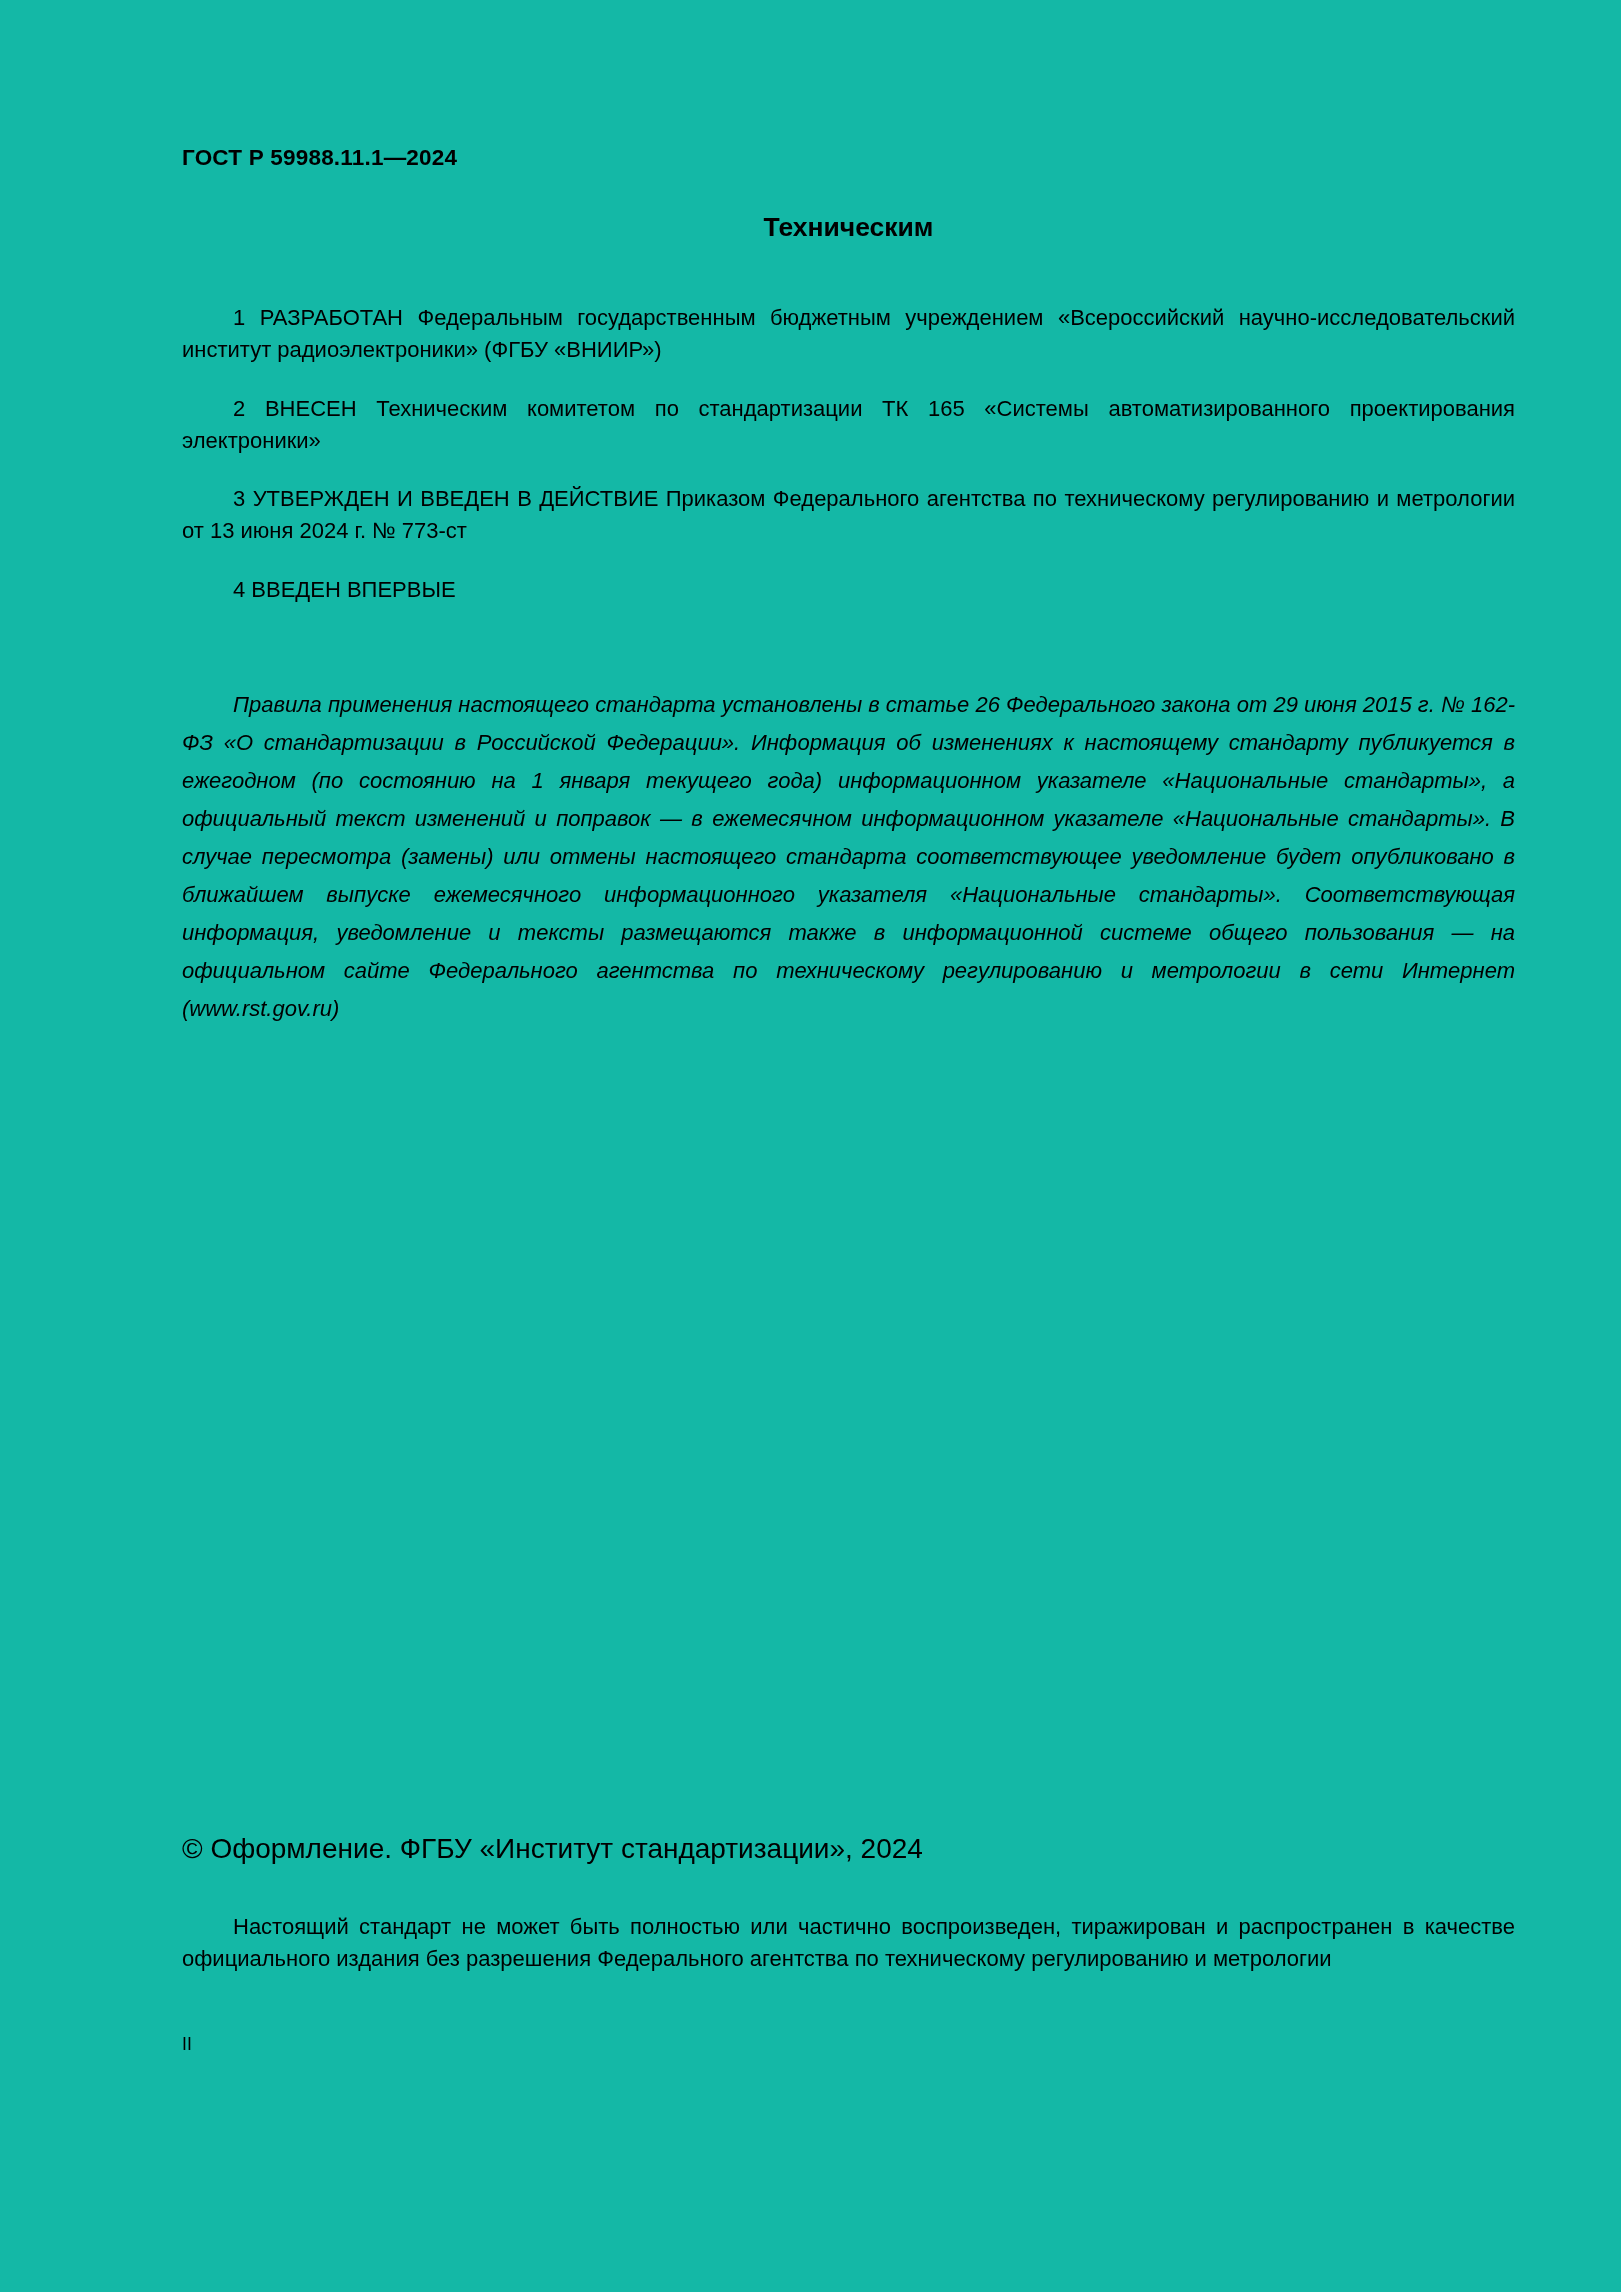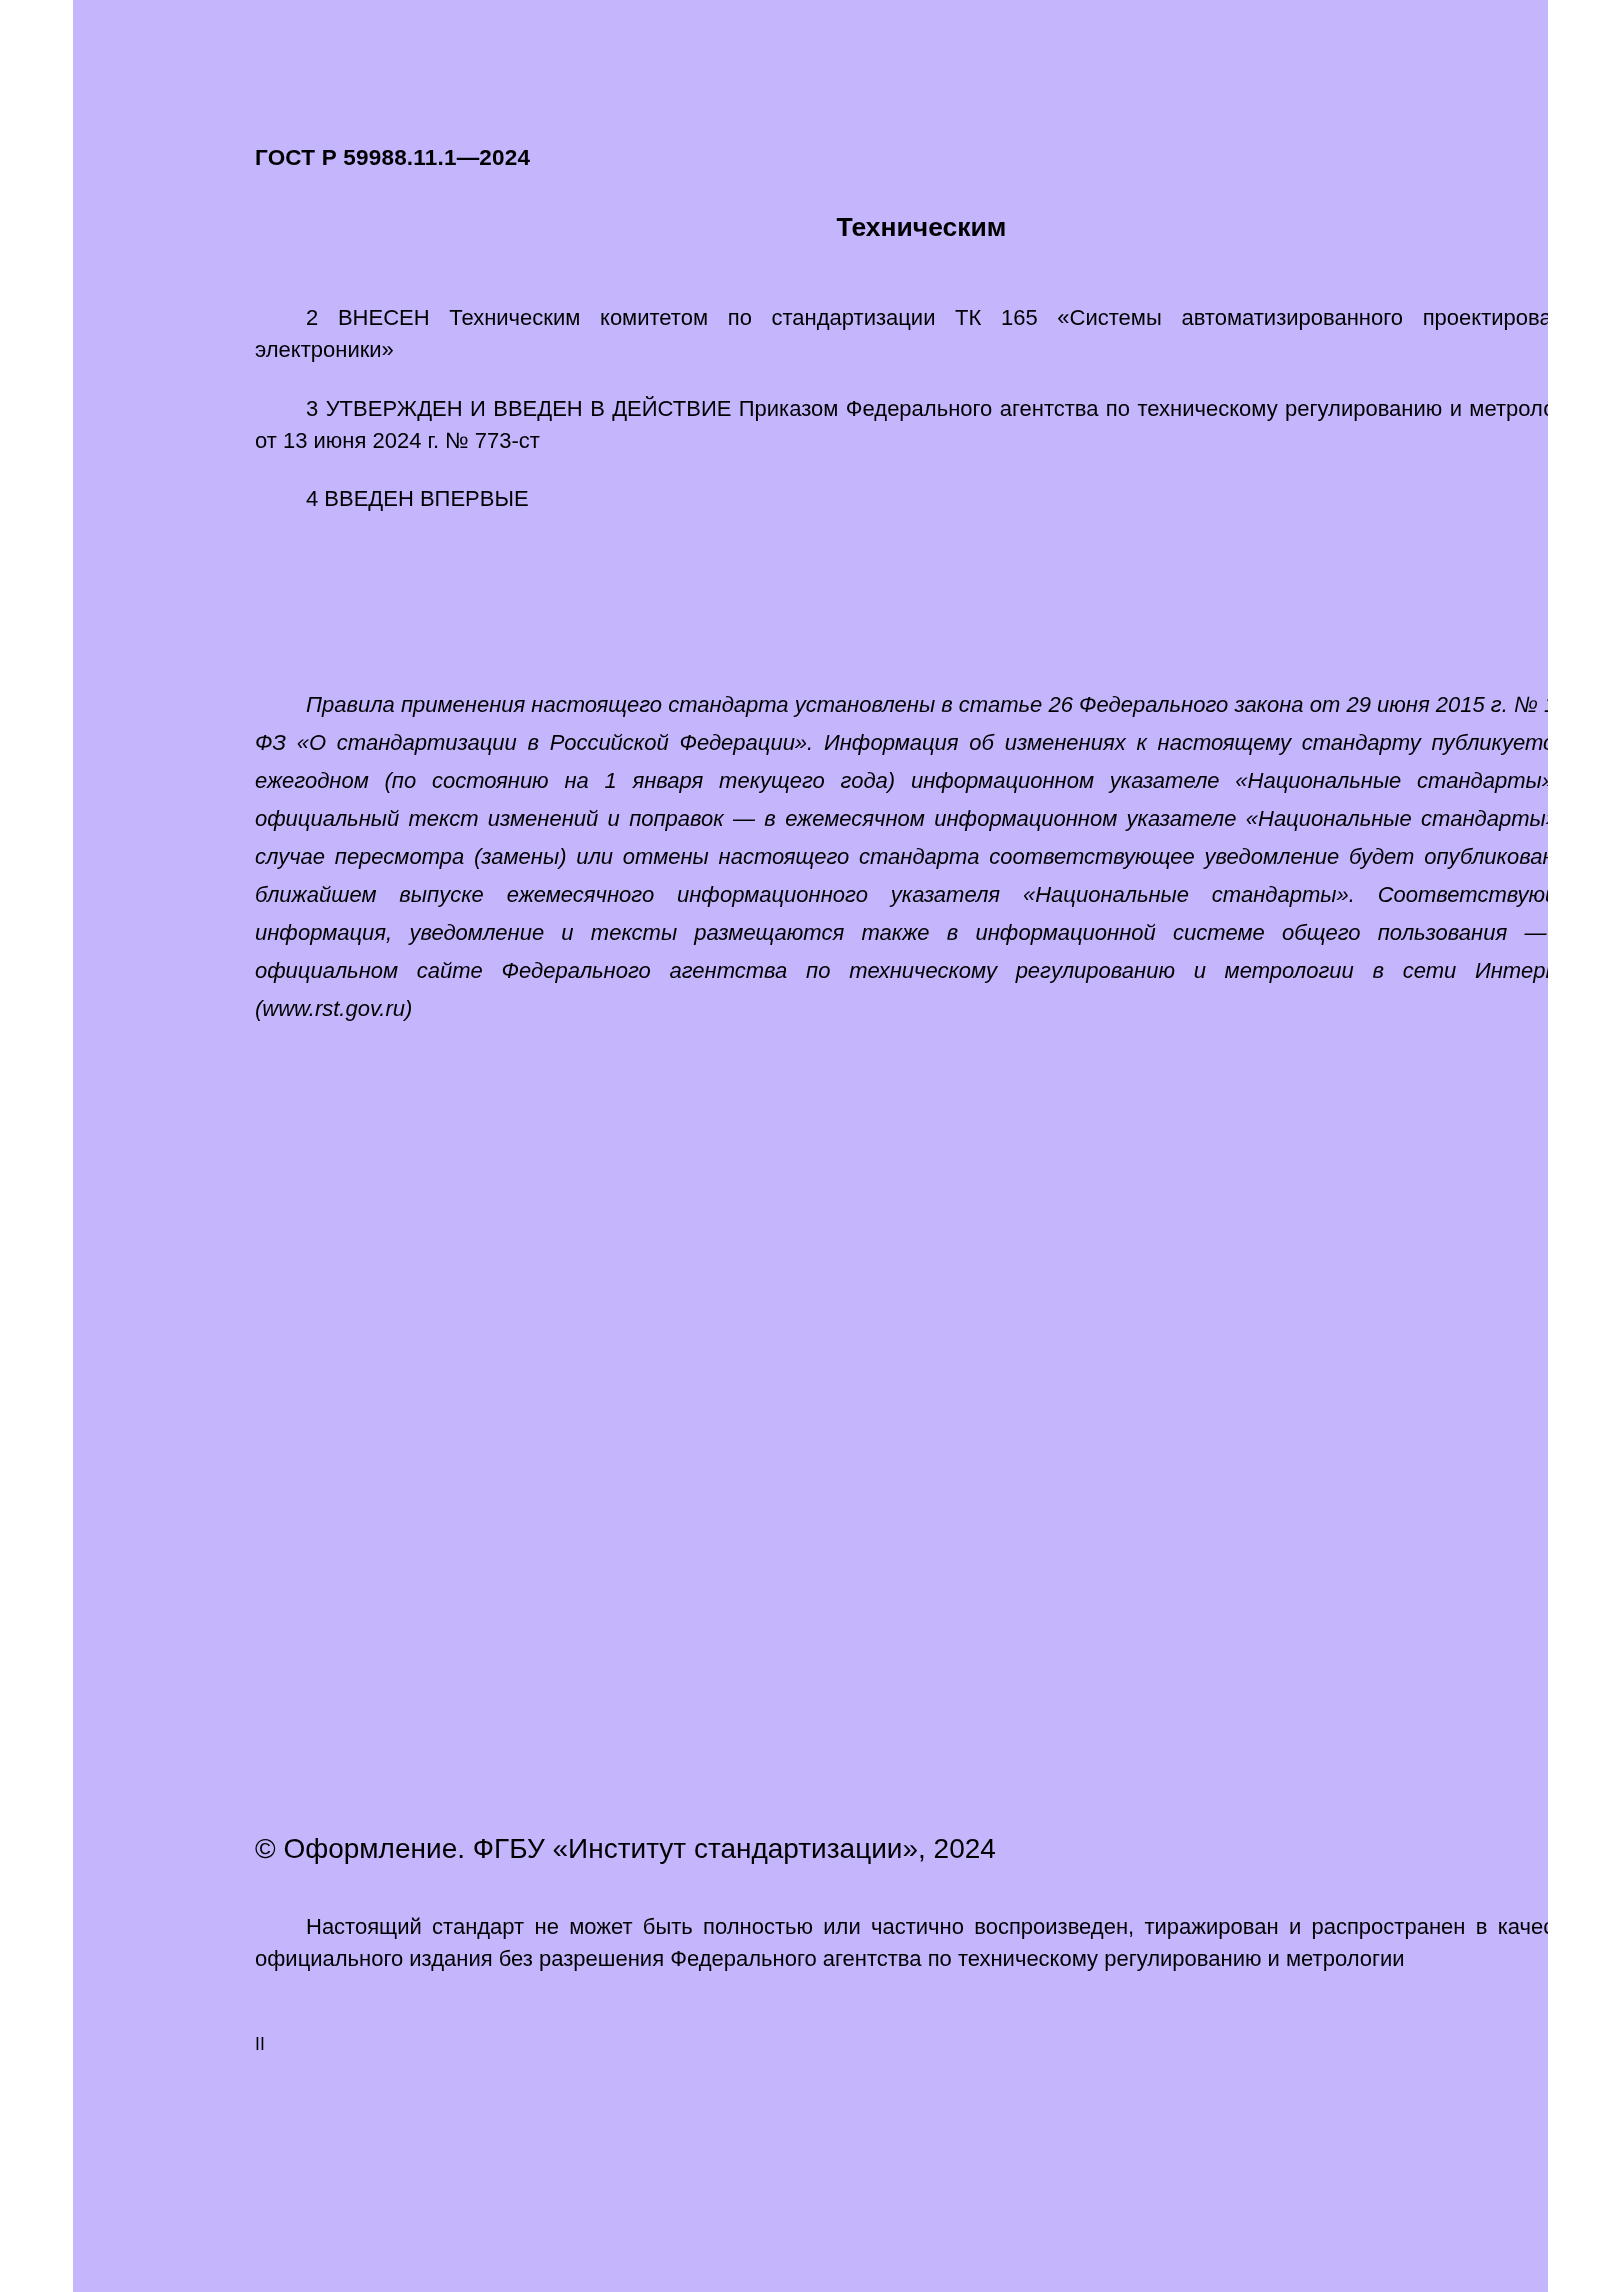--- a/index.html
+++ b/index.html
@@ -6,24 +6,24 @@
     margin: 0;
     padding: 0;
     background: #ffffff;
   }
   body {
     font-family: "Liberation Sans", sans-serif;
     color: #000000;
   }
   .page {
     position: relative;
-    width: 1475px;
+    width: 1621px;
     height: 2293px;
     margin: 0 auto;
-    background: #c4b5fd;
+    background: #14b8a6;
     box-sizing: border-box;
     overflow: hidden;
   }
   .content {
     position: absolute;
     left: 182px;
     top: 0;
     width: 1333px;
   }
   .doc-header {
@@ -102,20 +102,21 @@
 
 <div class="page">
 
   <div class="doc-header">ГОСТ Р 59988.11.1—2024</div>
 
   <div class="content">
 
     <div class="title">Техническим</div>
 
     <div class="clauses">
+      <p class="clause">1  РАЗРАБОТАН Федеральным государственным бюджетным учреждением «Всероссийский научно-исследовательский институт радиоэлектроники» (ФГБУ «ВНИИР»)</p>
       <p class="clause">2  ВНЕСЕН Техническим комитетом по стандартизации ТК 165 «Системы автоматизированного проектирования электроники»</p>
       <p class="clause">3  УТВЕРЖДЕН И ВВЕДЕН В ДЕЙСТВИЕ Приказом Федерального агентства по техническому регулированию и метрологии от 13 июня 2024 г. № 773-ст</p>
       <p class="clause last">4  ВВЕДЕН ВПЕРВЫЕ</p>
     </div>
 
     <div class="notice">Правила применения настоящего стандарта установлены в статье 26 Федерального закона от 29 июня 2015 г. № 162-ФЗ «О стандартизации в Российской Федерации». Информация об изменениях к настоящему стандарту публикуется в ежегодном (по состоянию на 1 января текущего года) информационном указателе «Национальные стандарты», а официальный текст изменений и поправок — в ежемесячном информационном указателе «Национальные стандарты». В случае пересмотра (замены) или отмены настоящего стандарта соответствующее уведомление будет опубликовано в ближайшем выпуске ежемесячного информационного указателя «Национальные стандарты». Соответствующая информация, уведомление и тексты размещаются также в информационной системе общего пользования — на официальном сайте Федерального агентства по техническому регулированию и метрологии в сети Интернет (www.rst.gov.ru)</div>
 
     <div class="copyright">© Оформление. ФГБУ «Институт стандартизации», 2024</div>
 
     <div class="footer-note">Настоящий стандарт не может быть полностью или частично воспроизведен, тиражирован и распространен в качестве официального издания без разрешения Федерального агентства по техническому регулированию и метрологии</div>

